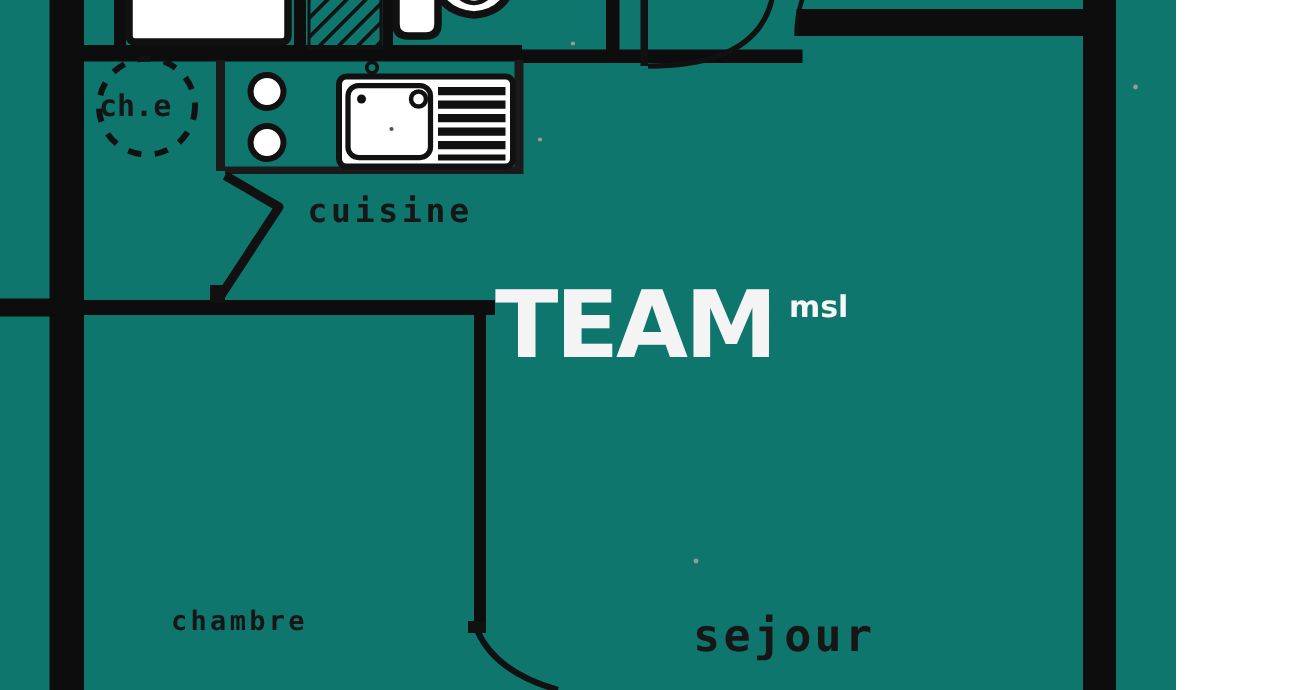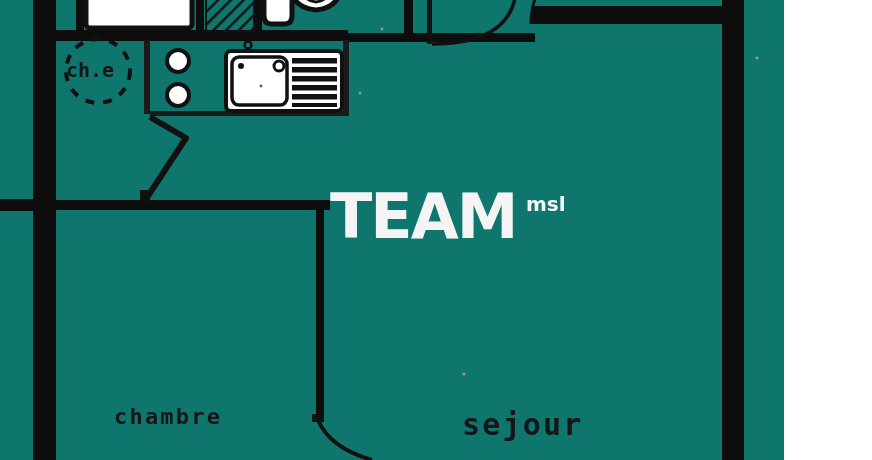--- a/index.html
+++ b/index.html
@@ -32,21 +32,21 @@
   }
   #label-cuisine {
     left: 205px;
     top: 129px;
     font-size: 22px;
     letter-spacing: 2.5px;
   }
   #label-chambre {
     left: 114px;
     top: 404px;
-    font-size: 22px;
+    font-size: 18px;
     letter-spacing: 2.2px;
   }
   #label-sejour {
     left: 462px;
     top: 407px;
     font-size: 30px;
     letter-spacing: 2.2px;
   }
   #label-chauffe-eau {
     left: 66px;
@@ -191,18 +191,19 @@
     </g>
   </svg>
 
   <div id="watermark">
     <span id="watermark-text">TEAM</span>
     <span id="watermark-sup">msl</span>
   </div>
 
   <div class="room-label" id="label-chauffe-eau">ch.e</div>
 
+  <div class="room-label" id="label-cuisine">cuisine</div>
 
   <div class="room-label" id="label-chambre">chambre</div>
 
   <div class="room-label" id="label-sejour">sejour</div>
 
 </div>
 
 </body></html>

